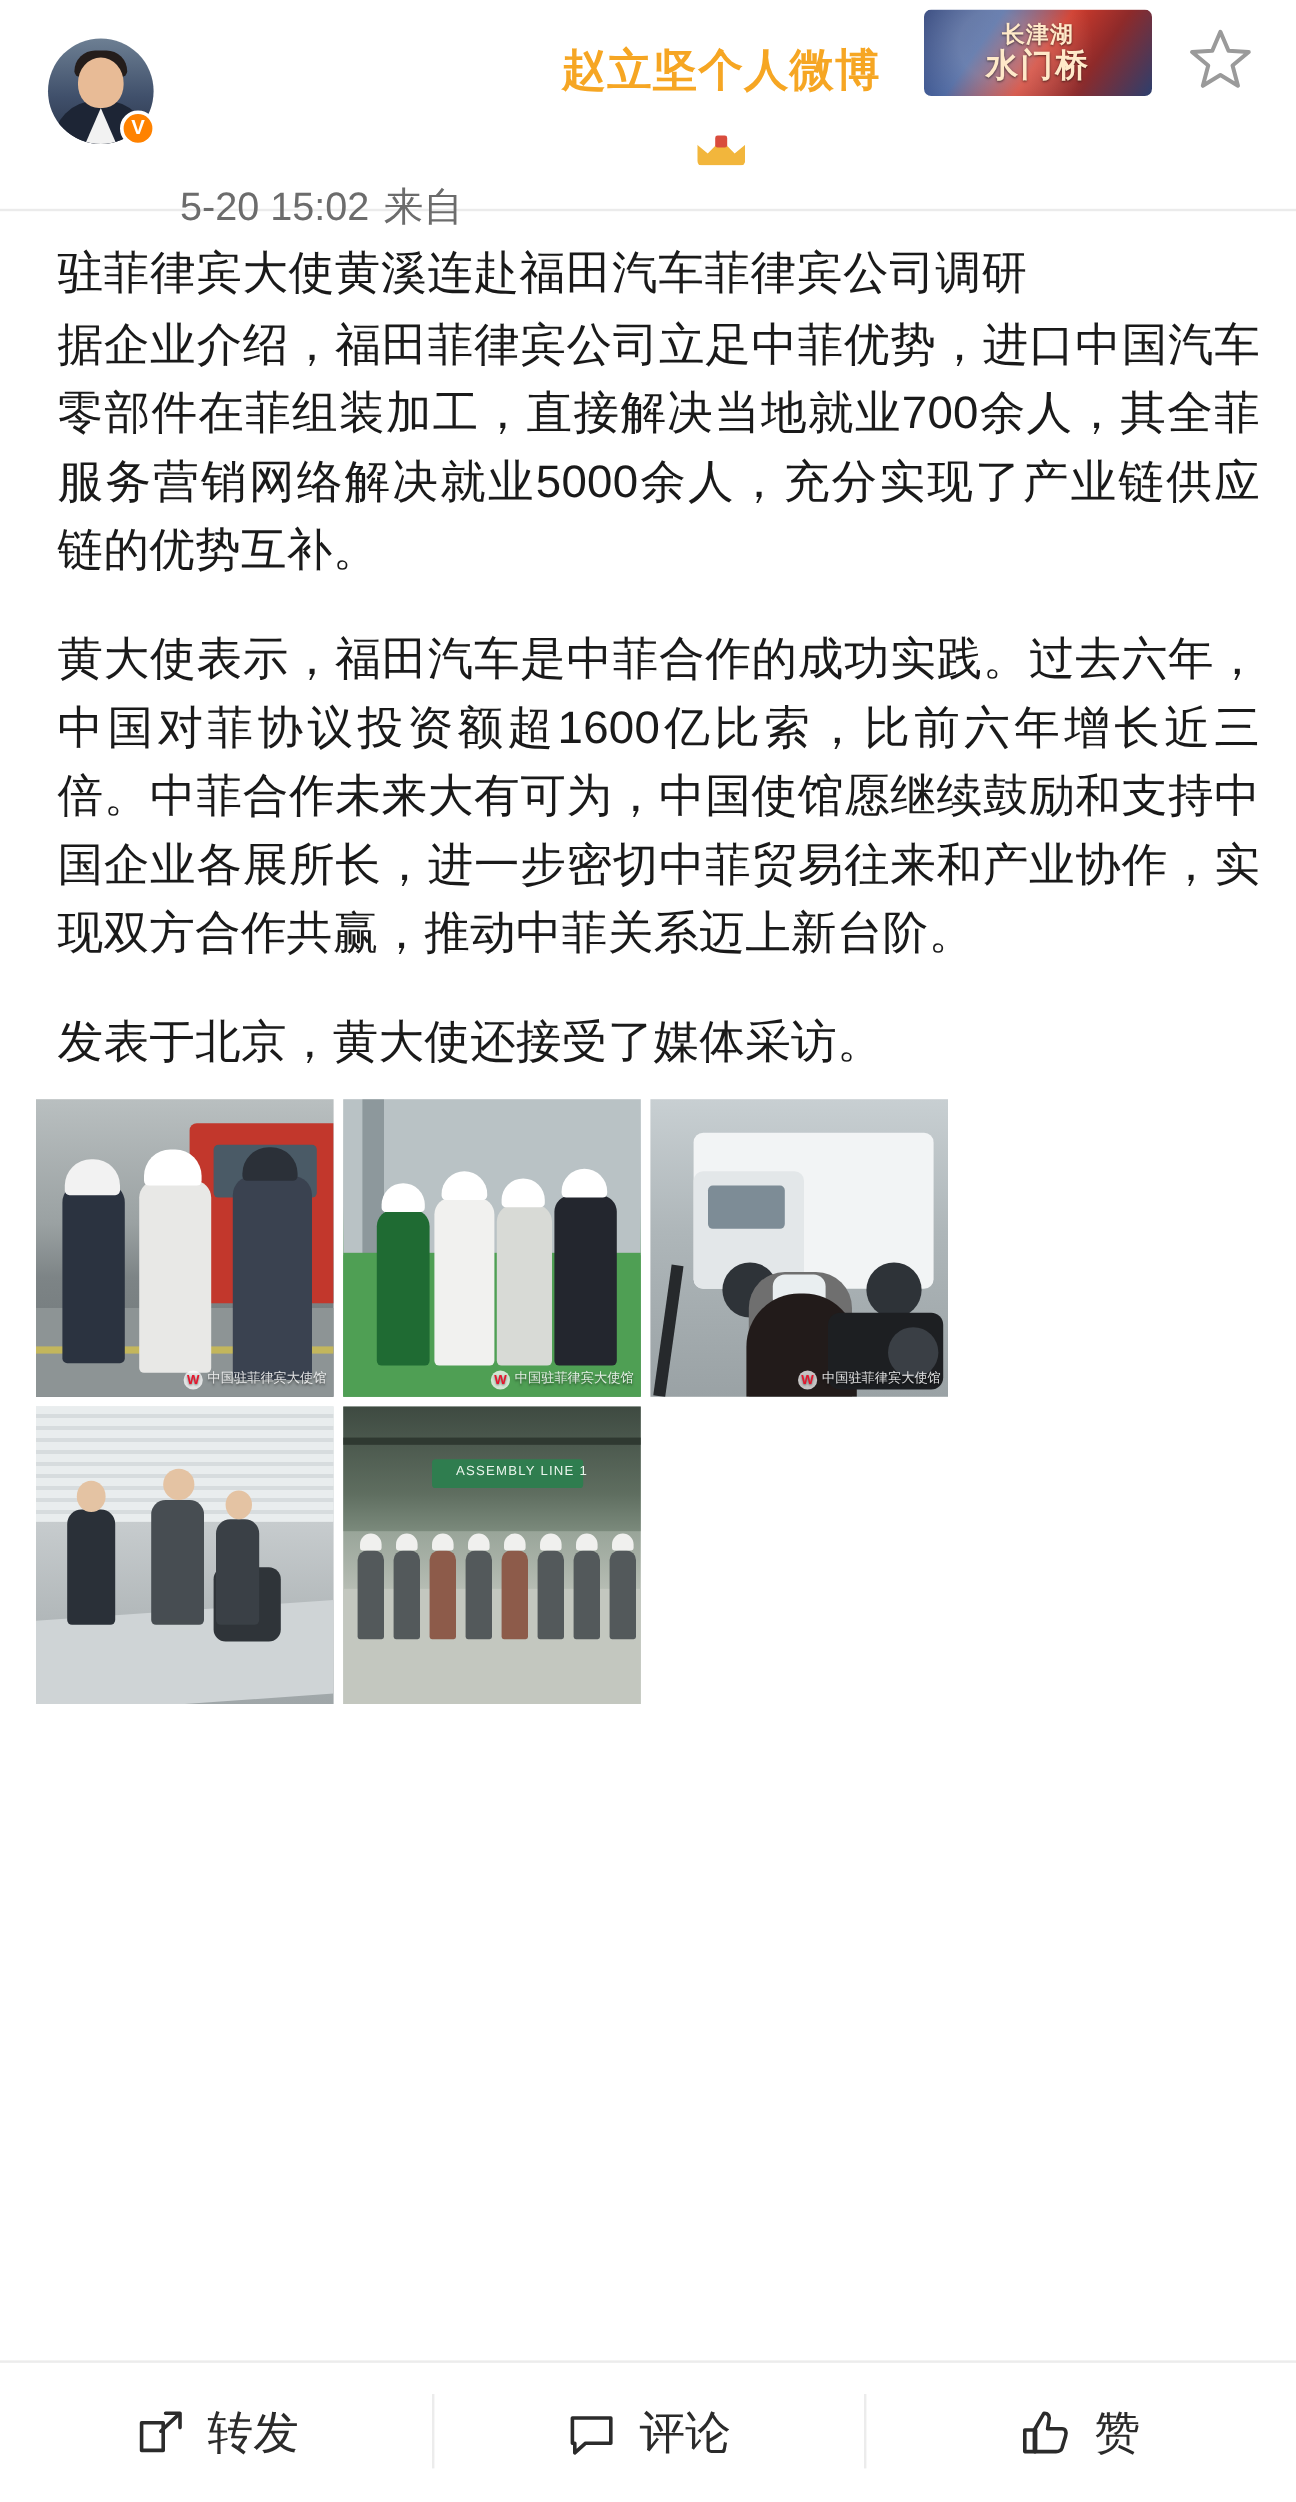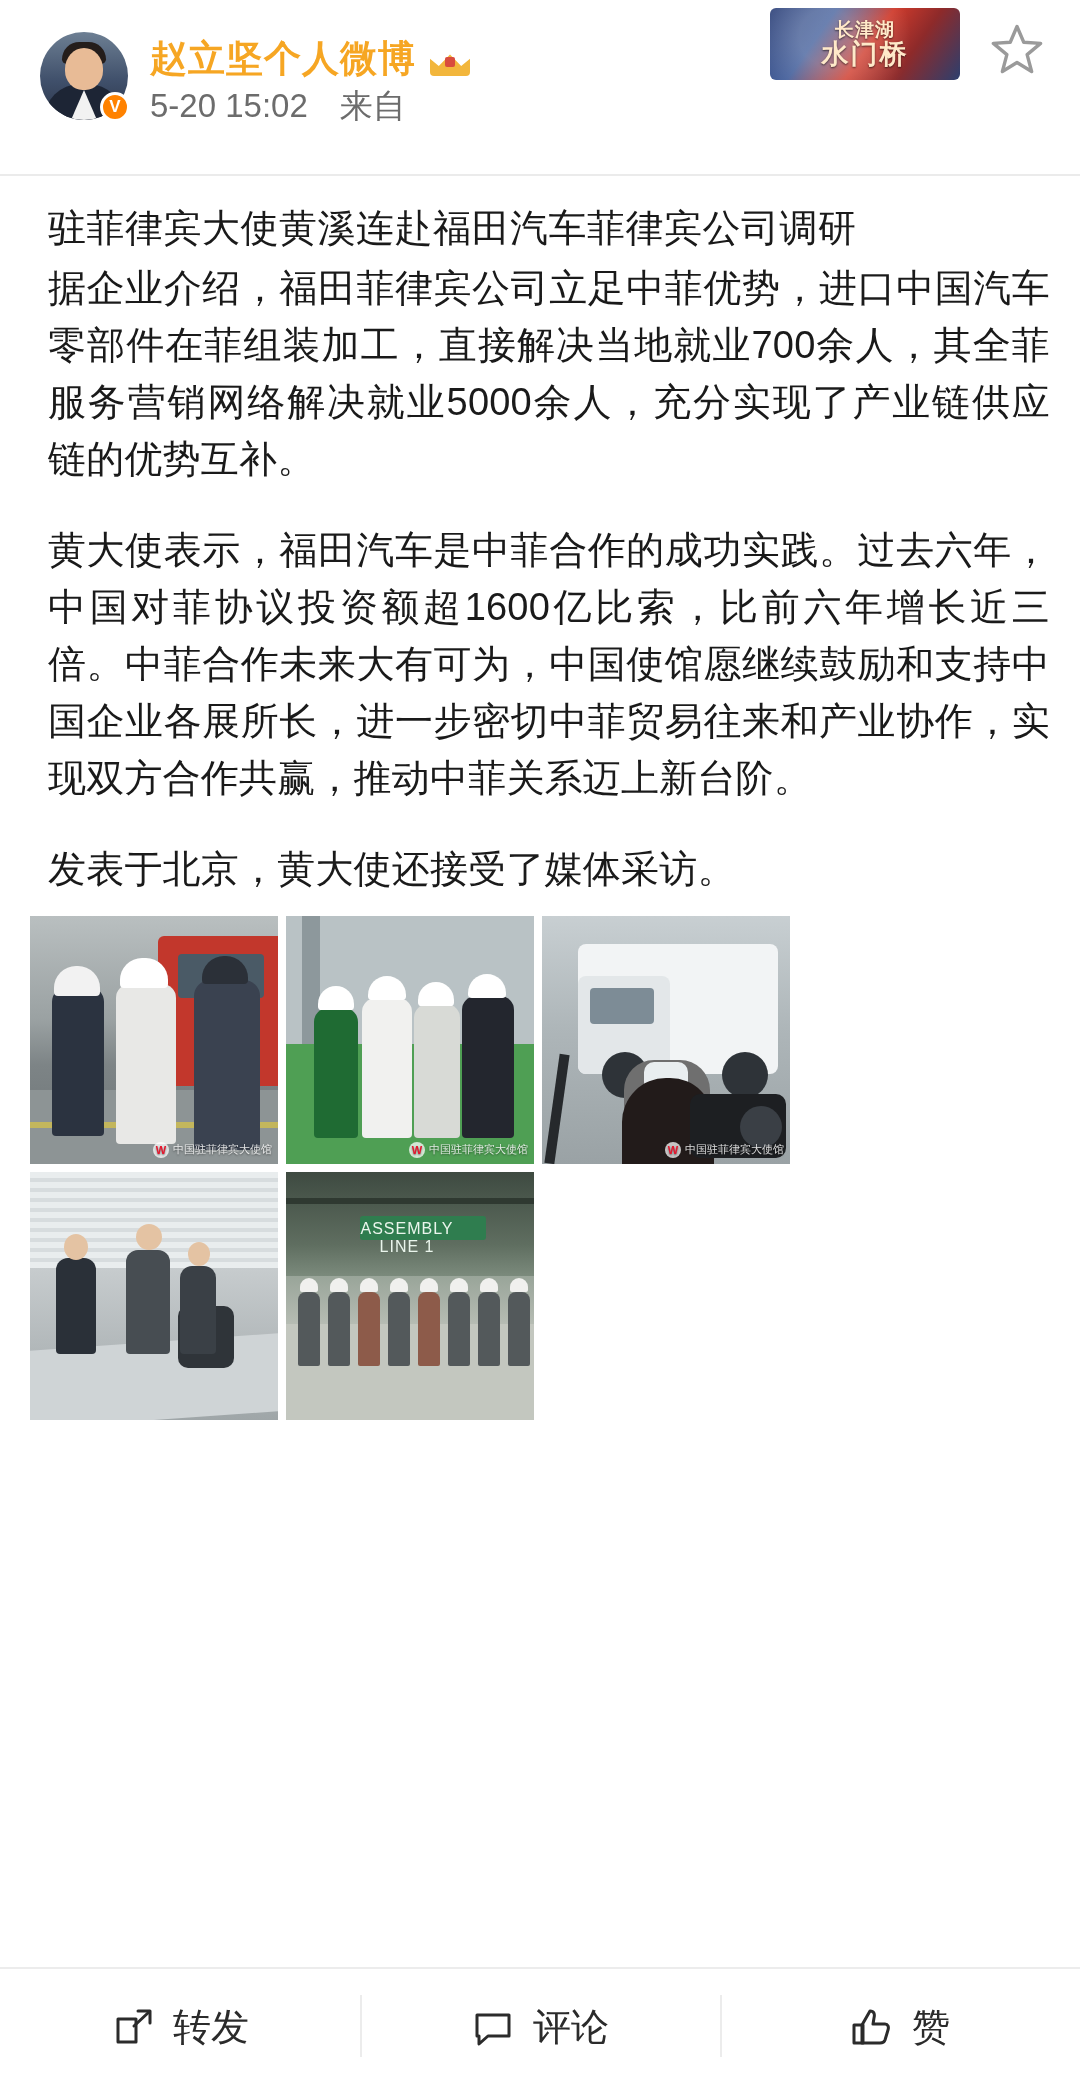--- a/index.html
+++ b/index.html
@@ -85,20 +85,21 @@
   .head-text {
     margin-left: 22px;
     padding-top: 8px;
     flex: 1 1 auto;
     min-width: 0;
   }
   .nickname-row {
     display: flex;
     align-items: center;
     gap: 14px;
+    flex-direction: column;
   }
   .nickname {
     font-size: 37px;
     color: #f6a623;
     font-weight: 600;
     letter-spacing: 1px;
     white-space: nowrap;
   }
   .crown {
     width: 40px; height: 34px;
@@ -113,24 +114,24 @@
     clip-path: polygon(0 28%, 22% 58%, 50% 10%, 78% 58%, 100% 28%, 100% 100%, 0 100%);
   }
   .crown .gem {
     position: absolute;
     left: 15px; top: 15px;
     width: 10px; height: 10px;
     background: #d94c3d;
     border-radius: 2px;
   }
   .meta-row {
-    margin-top: 0;
+    margin-top: 12px;
     display: flex;
     align-items: baseline;
-    gap: 32px;
+    gap: 12px;
     font-size: 33px;
     color: #6c6c6c;
     white-space: nowrap;
   }
   .meta-source { color: #6c6c6c; }
   .meta-device {
     color: #3b5a8c;
     font-size: 33px;
   }
 
@@ -297,21 +298,21 @@
   .t4 .hd1 { left:34px; bottom:160px; width:24px; height:26px;}
   .t4 .hd2 { left:106px; bottom:170px; width:26px; height:26px;}
   .t4 .hd3 { left:158px; bottom:154px; width:22px; height:24px;}
 
   
   .t5 { background: linear-gradient(180deg,#7d8a80 0%, #93a094 38%, #b7bdb4 62%, #c9ccc4 100%); }
   .t5 .roof { position:absolute; left:0; top:0; width:100%; height:104px;
     background: linear-gradient(180deg,#3e4a41 0%, #5f6e60 70%, #7b8a7c 100%);}
   .t5 .beam { position:absolute; left:0; top:26px; width:100%; height:6px; background:#2f3931;}
   .t5 .sign { position:absolute; left:74px; top:44px; width:126px; height:24px; background:#2f7d4f; border-radius:3px;}
-  .t5 .signtxt { position:absolute; left:62px; top:48px; width:118px; color:#eaf5ec; font-size:16px; text-align:center; letter-spacing:1px;}
+  .t5 .signtxt { position:absolute; left:90px; top:48px; width:118px; color:#eaf5ec; font-size:11px; text-align:center; letter-spacing:1px;}
   .t5 .floor { position:absolute; left:0; bottom:0; width:100%; height:96px; background:#c3c7bf;}
   .t5 .row { position:absolute; left:0; bottom:54px; width:100%; height:84px; }
   .t5 .pp { position:absolute; bottom:0; width:22px; height:74px; background:#53595b; border-radius:8px 8px 2px 2px;}
   .t5 .hh { position:absolute; width:18px; height:14px; border-radius:9px 9px 2px 2px; background:#f0f0ee;}
 
   
   .actionbar {
     position: absolute;
     left: 0; bottom: 0;
     width: 1080px; height: 118px;

